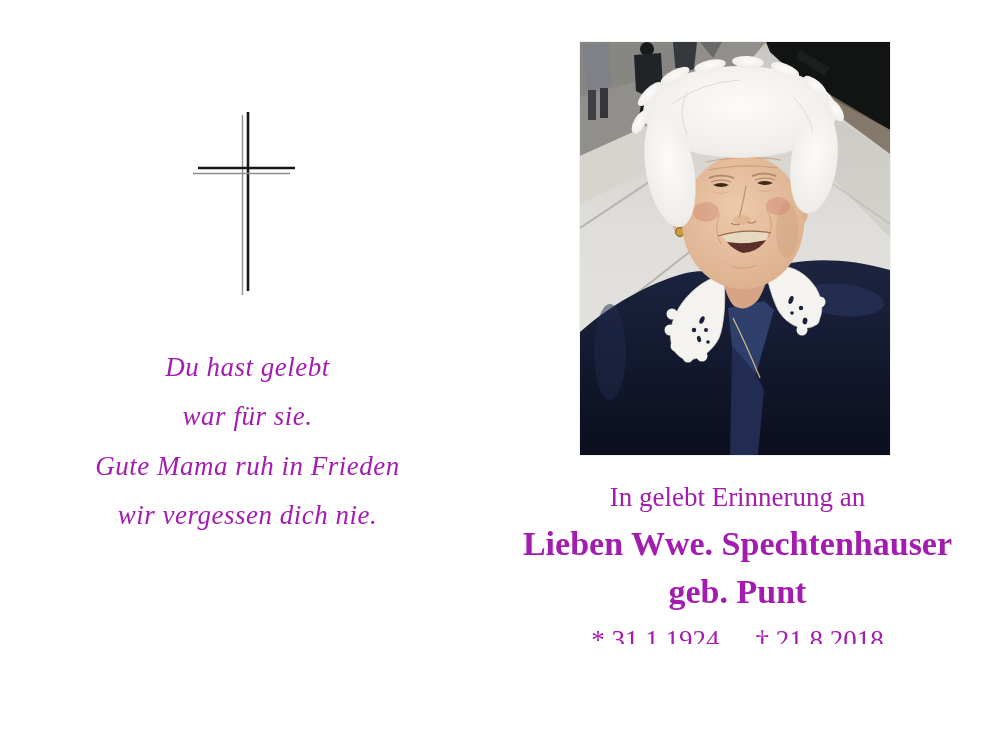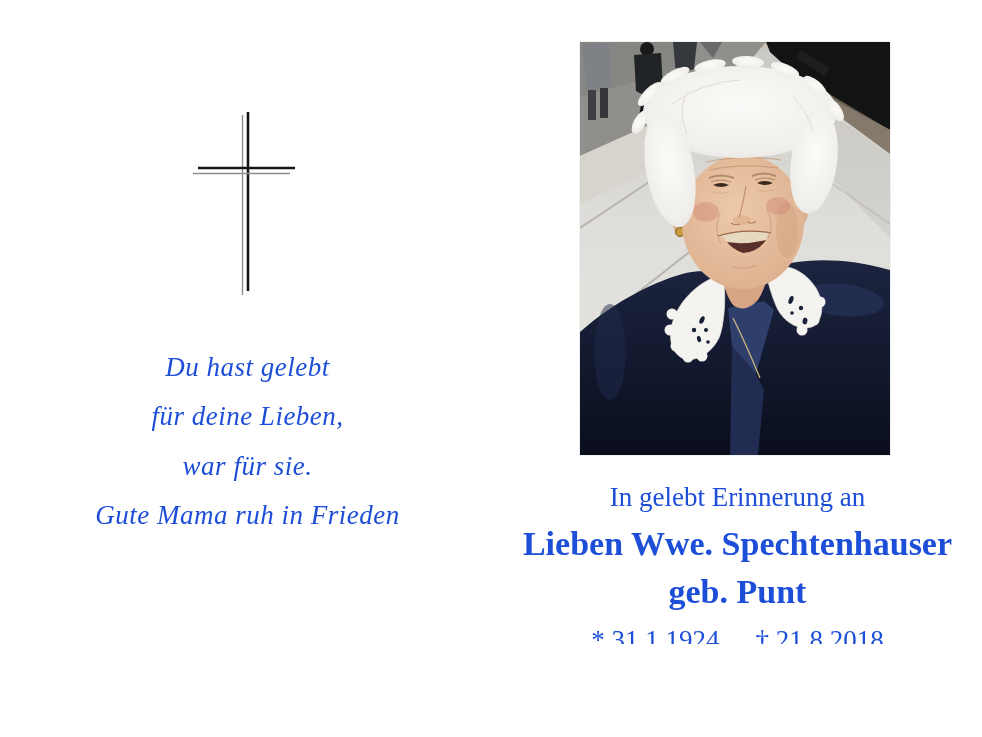--- a/index.html
+++ b/index.html
@@ -1,21 +1,21 @@
 <!DOCTYPE html>
 <html><head>
 <meta charset="utf-8">
 <style>
   html,body{margin:0;padding:0;background:#ffffff;}
   .card{
     position:relative;
     width:982px;height:644px;
     background:#ffffff;
     font-family:"Liberation Serif","DejaVu Serif",serif;
-    color:#1d4ed8;
+    color:#a21caf;
     overflow:hidden;
   }
   
   .cross-wrap{position:absolute;left:185px;top:105px;width:120px;height:195px;}
   .poem{
     position:absolute;left:60px;top:343px;width:375px;
     text-align:center;font-style:italic;font-size:27px;line-height:49.4px;
     letter-spacing:0.5px;
   }
   
@@ -43,23 +43,23 @@
       <svg width="120" height="195" viewBox="0 0 120 195">
         <line x1="57.5" y1="10" x2="57.5" y2="190" stroke="#8d8d8d" stroke-width="1.4"></line>
         <line x1="63" y1="7" x2="63" y2="186" stroke="#161616" stroke-width="2.6"></line>
         <line x1="13" y1="63" x2="110" y2="63" stroke="#161616" stroke-width="2.6"></line>
         <line x1="8" y1="68.5" x2="105" y2="68.5" stroke="#8d8d8d" stroke-width="1.6"></line>
       </svg>
     </div>
 
     <div class="poem">
       <div>Du hast gelebt</div>
-      <div>für deine Lieben,</div>
       <div>war für sie.</div>
       <div>Gute Mama ruh in Frieden</div>
+      <div>wir vergessen dich nie.</div>
     </div>
   </div>
 
   <div>
 
     <div class="photo" role="img" aria-label="Portrait photo of a smiling elderly woman with short white hair, gold earrings, a dark navy jacket and blue blouse with a white embroidered scalloped collar, standing on a sunlit paved street with passers-by and a dark wall behind her">
       <svg width="310" height="413" viewBox="0 0 310 413">
         <defs>
           <linearGradient id="pav" x1="0" y1="0" x2="0" y2="1">
             <stop offset="0" stop-color="#c9c7c2"></stop>

